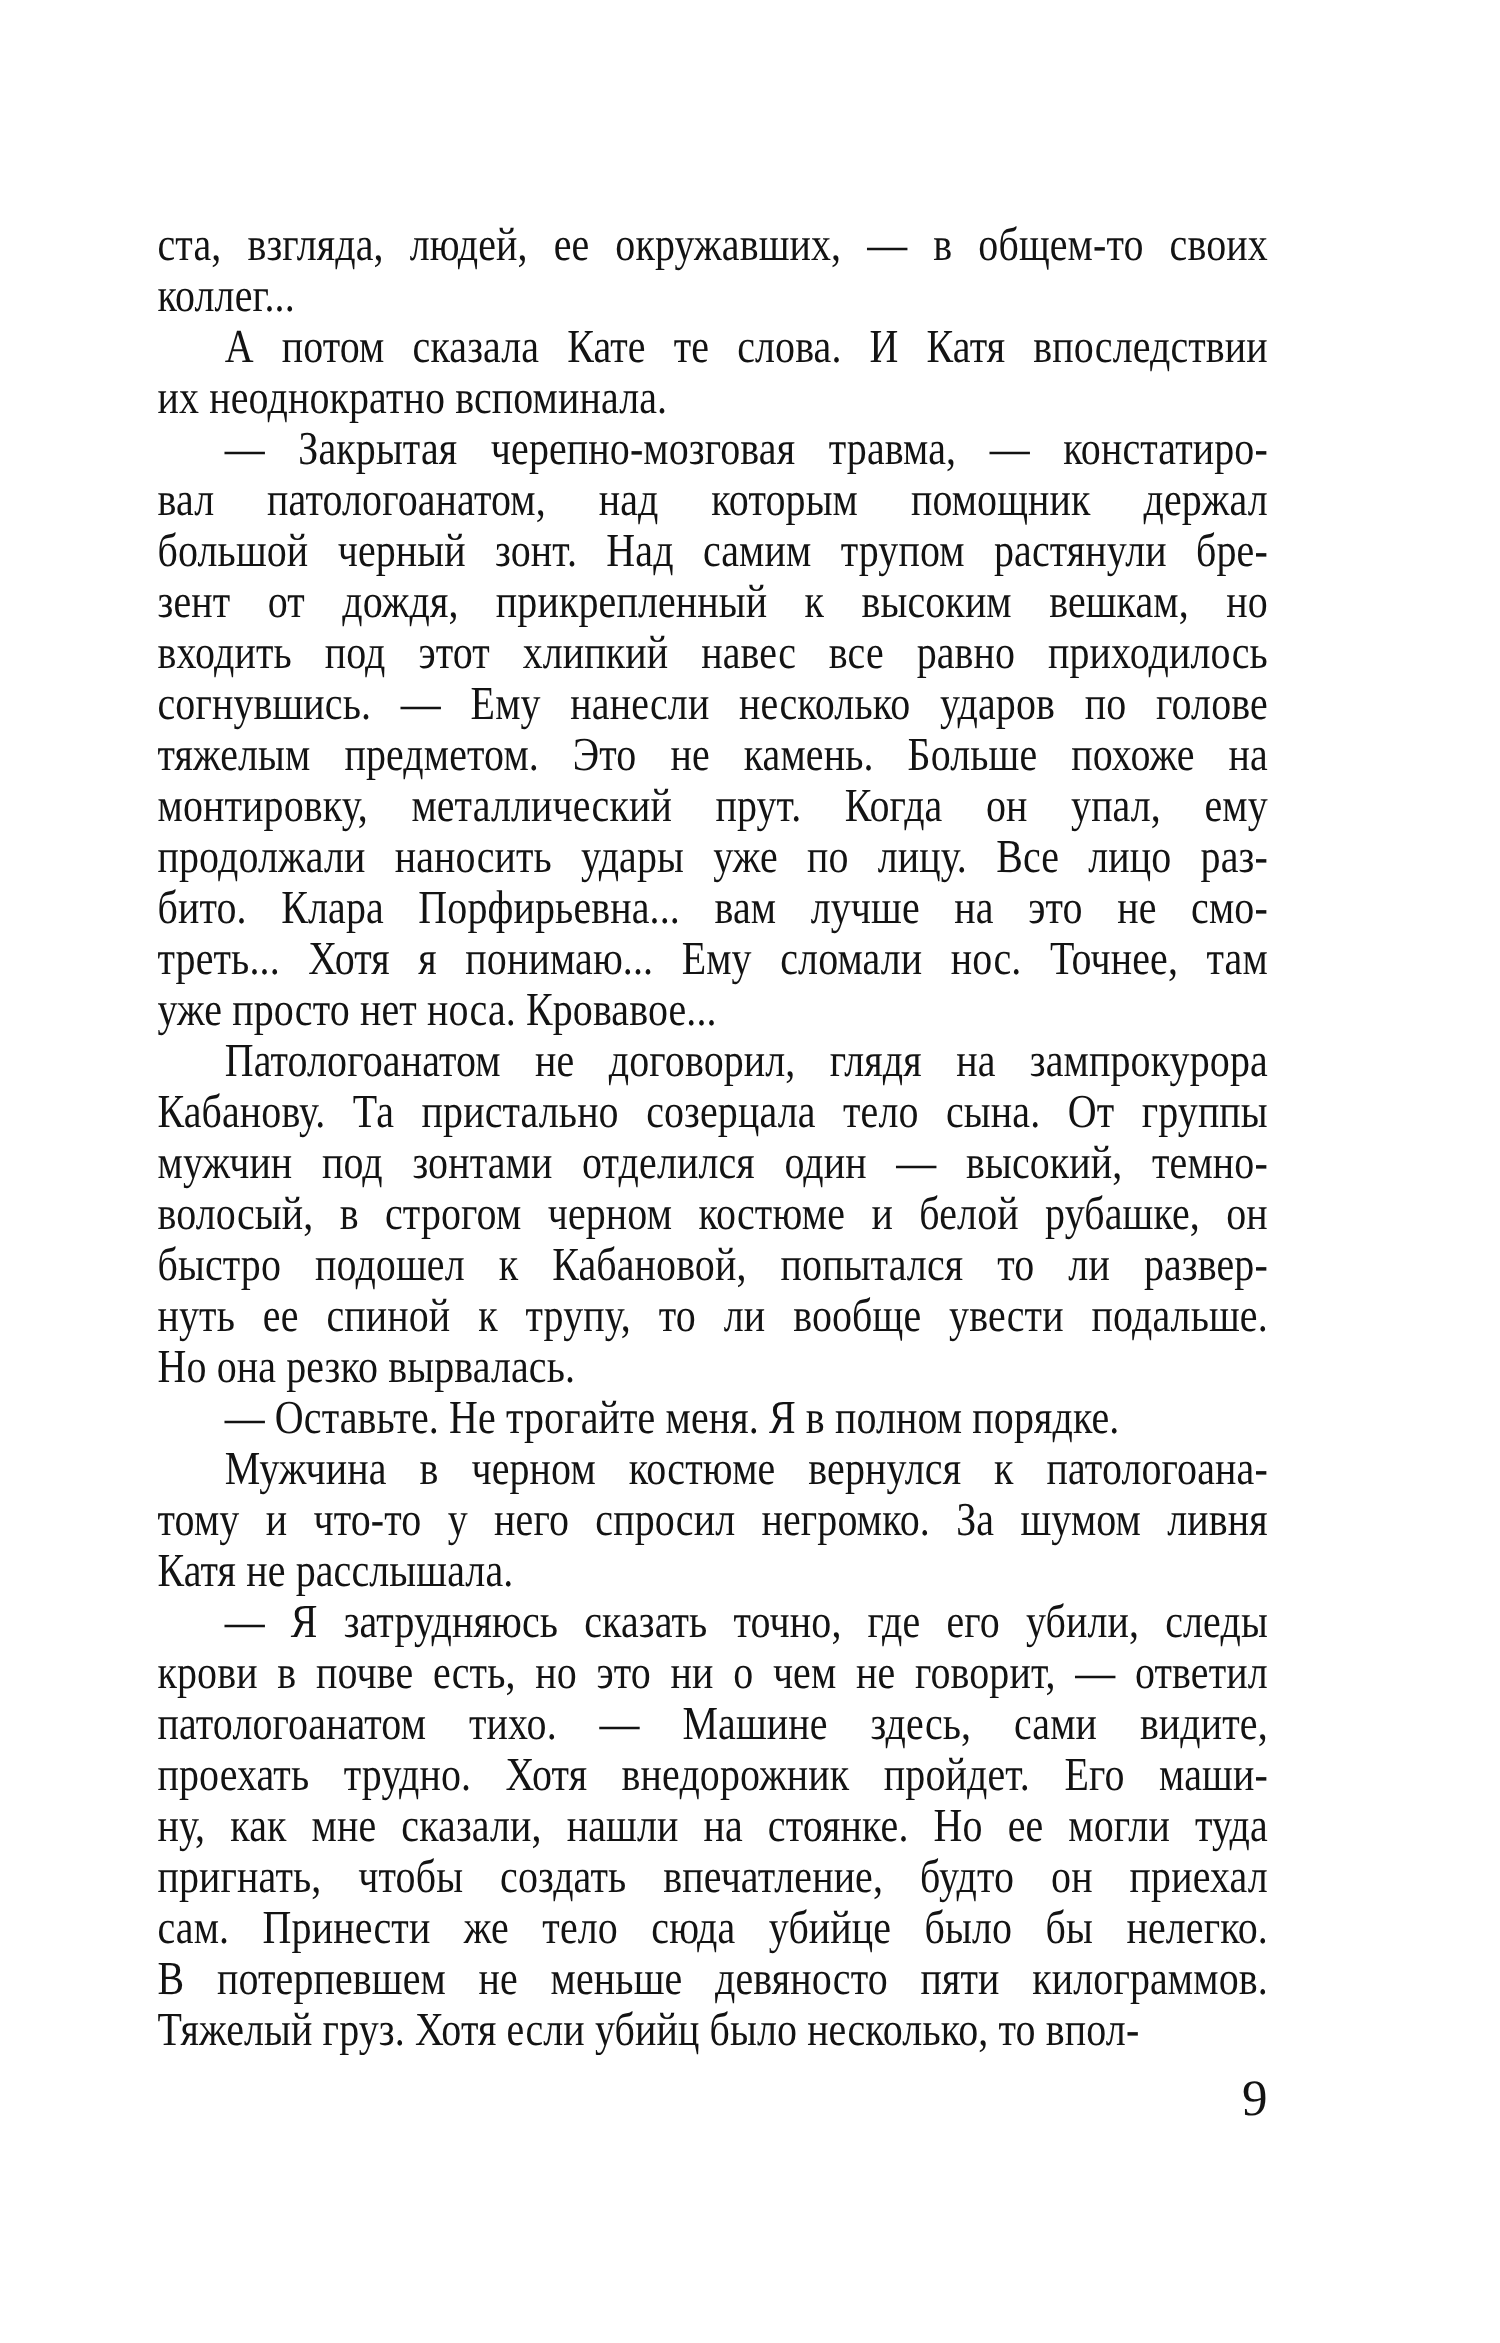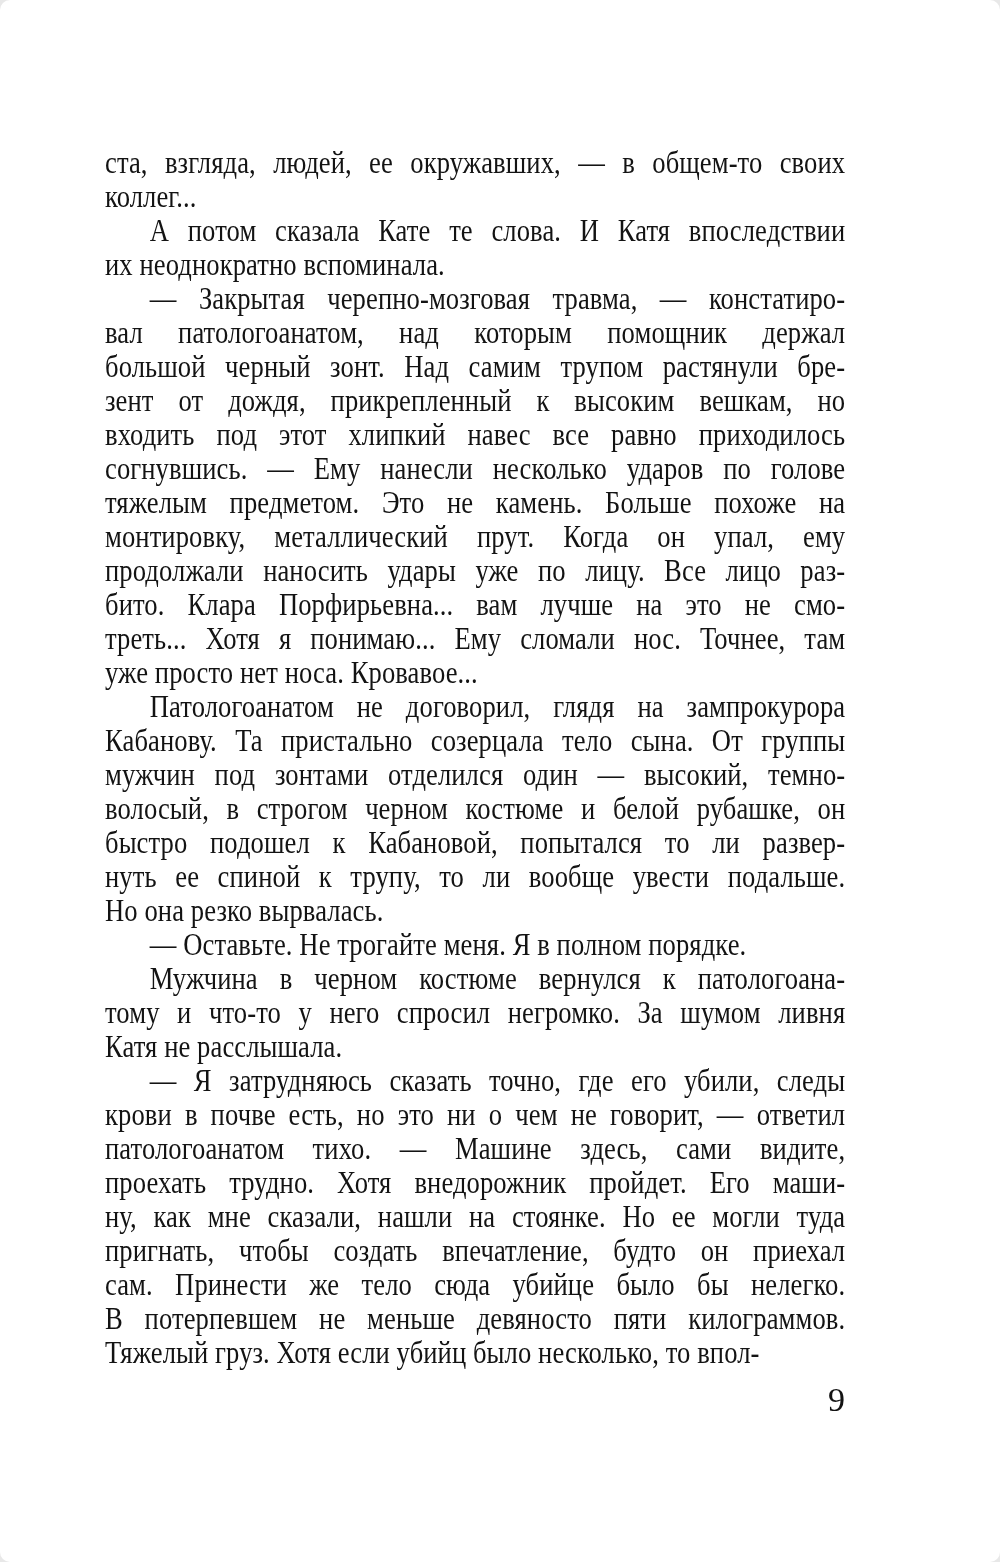--- a/index.html
+++ b/index.html
@@ -9,21 +9,20 @@
   }
   .page {
     position: relative;
     width: 1000px;
     height: 1562px;
     margin: 0 auto;
     background: #ffffff;
     font-family: "Liberation Serif", serif;
     color: #131313;
     overflow: hidden;
-    border-radius: 10px;
   }
   .text-block {
     position: absolute;
     left: 105px;
     top: 146px;
     width: 876px;
     transform: scaleX(0.845);
     transform-origin: 0 0;
     font-size: 31.5px;
     line-height: 34px;

